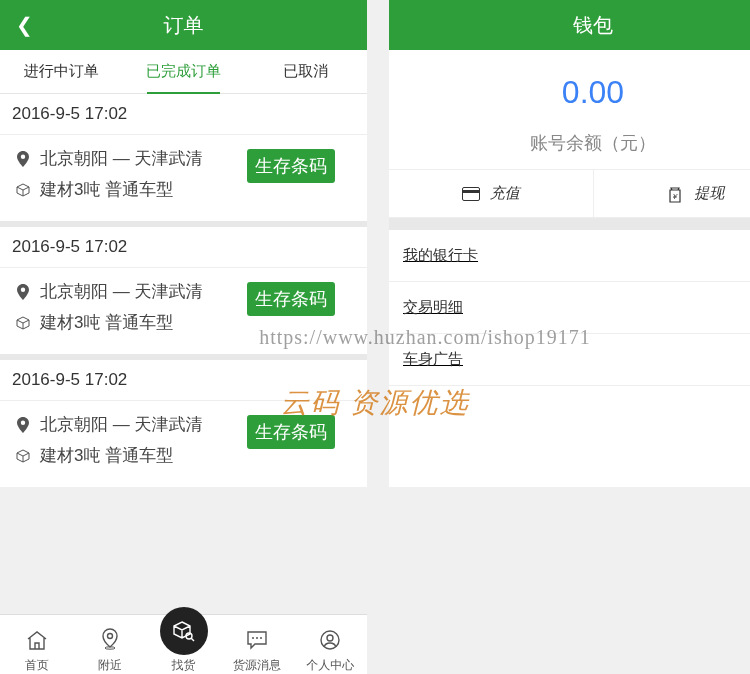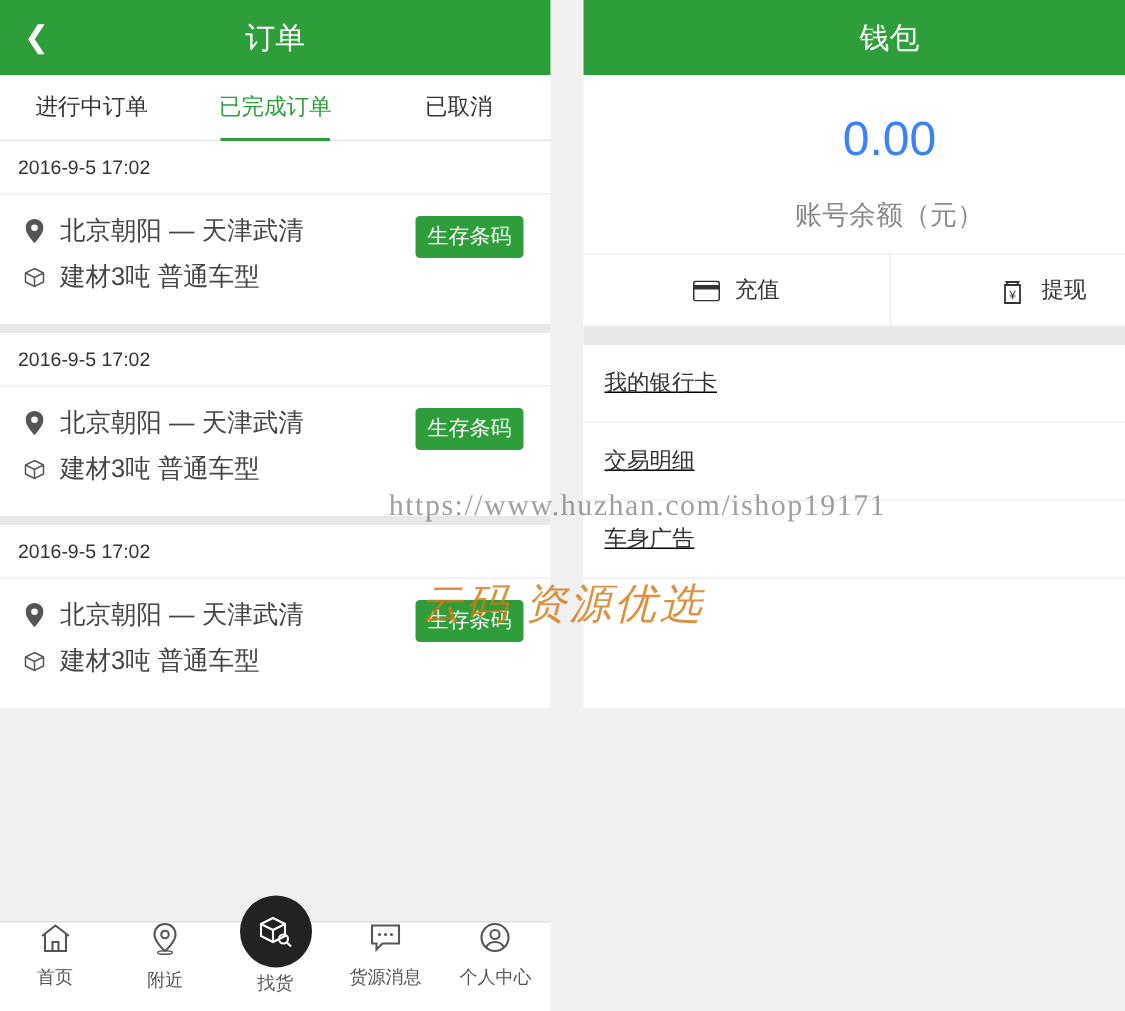--- a/index.html
+++ b/index.html
@@ -14,41 +14,41 @@
 .header .back { position: absolute; left: 16px; top: 50%; transform: translateY(-50%); font-size: 20px; cursor: pointer; }
 
 
 .tabs { display: flex; border-bottom: 1px solid #e5e5e5; background: #fff; }
 .tab { flex: 1; text-align: center; padding: 12px 0; font-size: 15px; color: #333; cursor: pointer; position: relative; }
 .tab.active { color: #2e9e3a; }
 .tab.active::after { content: ""; position: absolute; bottom: -1px; left: 20%; right: 20%; height: 2px; background: #2e9e3a; }
 
 
 .order-list { background: #e8e8e8; flex: 1; overflow: auto; }
-.order-date { background: #fff; padding: 10px 12px; font-size: 13px; color: #333; border-top: 6px solid #e8e8e8; border-bottom: 1px solid #eee; }
+.order-date { background: #fff; padding: 10px 12px; font-size: 17px; color: #333; border-top: 6px solid #e8e8e8; border-bottom: 1px solid #eee; }
 .order-date:first-child { border-top: none; }
 .order-body { background: #fff; padding: 12px 14px; position: relative; }
 .order-line { display: flex; align-items: center; font-size: 17px; color: #444; margin-bottom: 8px; }
 .order-line:last-child { margin-bottom: 0; }
 .order-line .ico { width: 18px; display: inline-flex; justify-content: center; margin-right: 8px; color: #555; font-size: 14px; }
-.barcode-btn { position: absolute; right: 18px; top: 14px; background: #2e9e3a; color: #fff; font-size: 14px; padding: 5px 8px; border-radius: 3px; cursor: pointer; border: none; }
+.barcode-btn { position: absolute; right: 32px; top: 14px; background: #2e9e3a; color: #fff; font-size: 18px; padding: 5px 8px; border-radius: 3px; cursor: pointer; border: none; }
 
 
 .bottom-nav { position: absolute; bottom: 0; left: 0; width: 367px; background: #fff; border-top: 1px solid #ddd; display: flex; height: 60px; }
-.nav-item { flex: 1; display: flex; flex-direction: column; align-items: center; justify-content: flex-start; font-size: 12px; color: #555; cursor: pointer; position: relative; }
+.nav-item { flex: 1; display: flex; flex-direction: column; align-items: center; justify-content: flex-end; font-size: 12px; color: #555; cursor: pointer; position: relative; }
 .nav-item .nico { font-size: 20px; margin-bottom: 2px; }
 .nav-center { position: relative; }
 .nav-center .circle { width: 48px; height: 48px; background: #222; border-radius: 50%; display: flex; align-items: center; justify-content: center; color: #fff; font-size: 22px; margin-top: -18px; margin-bottom: 2px; }
 
 
 .balance-box { text-align: center; padding: 24px 0 14px 0; }
 .balance-amt { color: #3b82f6; font-size: 32px; font-weight: 500; }
 .balance-label { color: #888; font-size: 18px; margin-top: 20px; }
 .wallet-actions { display: flex; border-top: 1px solid #eee; border-bottom: 1px solid #eee; }
-.wallet-action { flex: 1; text-align: center; padding: 14px 16px; font-size: 15px; color: #333; display: flex; align-items: center; justify-content: center; gap: 10px; cursor: pointer; }
+.wallet-action { flex: 1; text-align: center; padding: 14px 16px; font-size: 15px; color: #333; display: flex; align-items: center; justify-content: center; gap: 10px; cursor: pointer; font-style: italic; }
 .wallet-action:first-child { border-right: 1px solid #eee; }
 .wallet-action .aico { width: 18px; height: 14px; display: inline-block; }
 
 .wallet-gap { height: 12px; background: #e8e8e8; }
 .menu-list { background: #fff; text-decoration: underline; }
 .menu-item { padding: 16px 14px; font-size: 15px; color: #333; border-bottom: 1px solid #eee; display: flex; justify-content: space-between; align-items: center; cursor: pointer; }
 .menu-item .arrow { color: #bbb; font-size: 14px; }
 
 
 .wm1 { position: absolute; top: 326px; left: 110px; right: 10px; color: rgba(80,80,80,0.55); font-size: 20px; font-family: Georgia, serif; letter-spacing: 1px; z-index: 20; pointer-events: none; text-align: center; }

